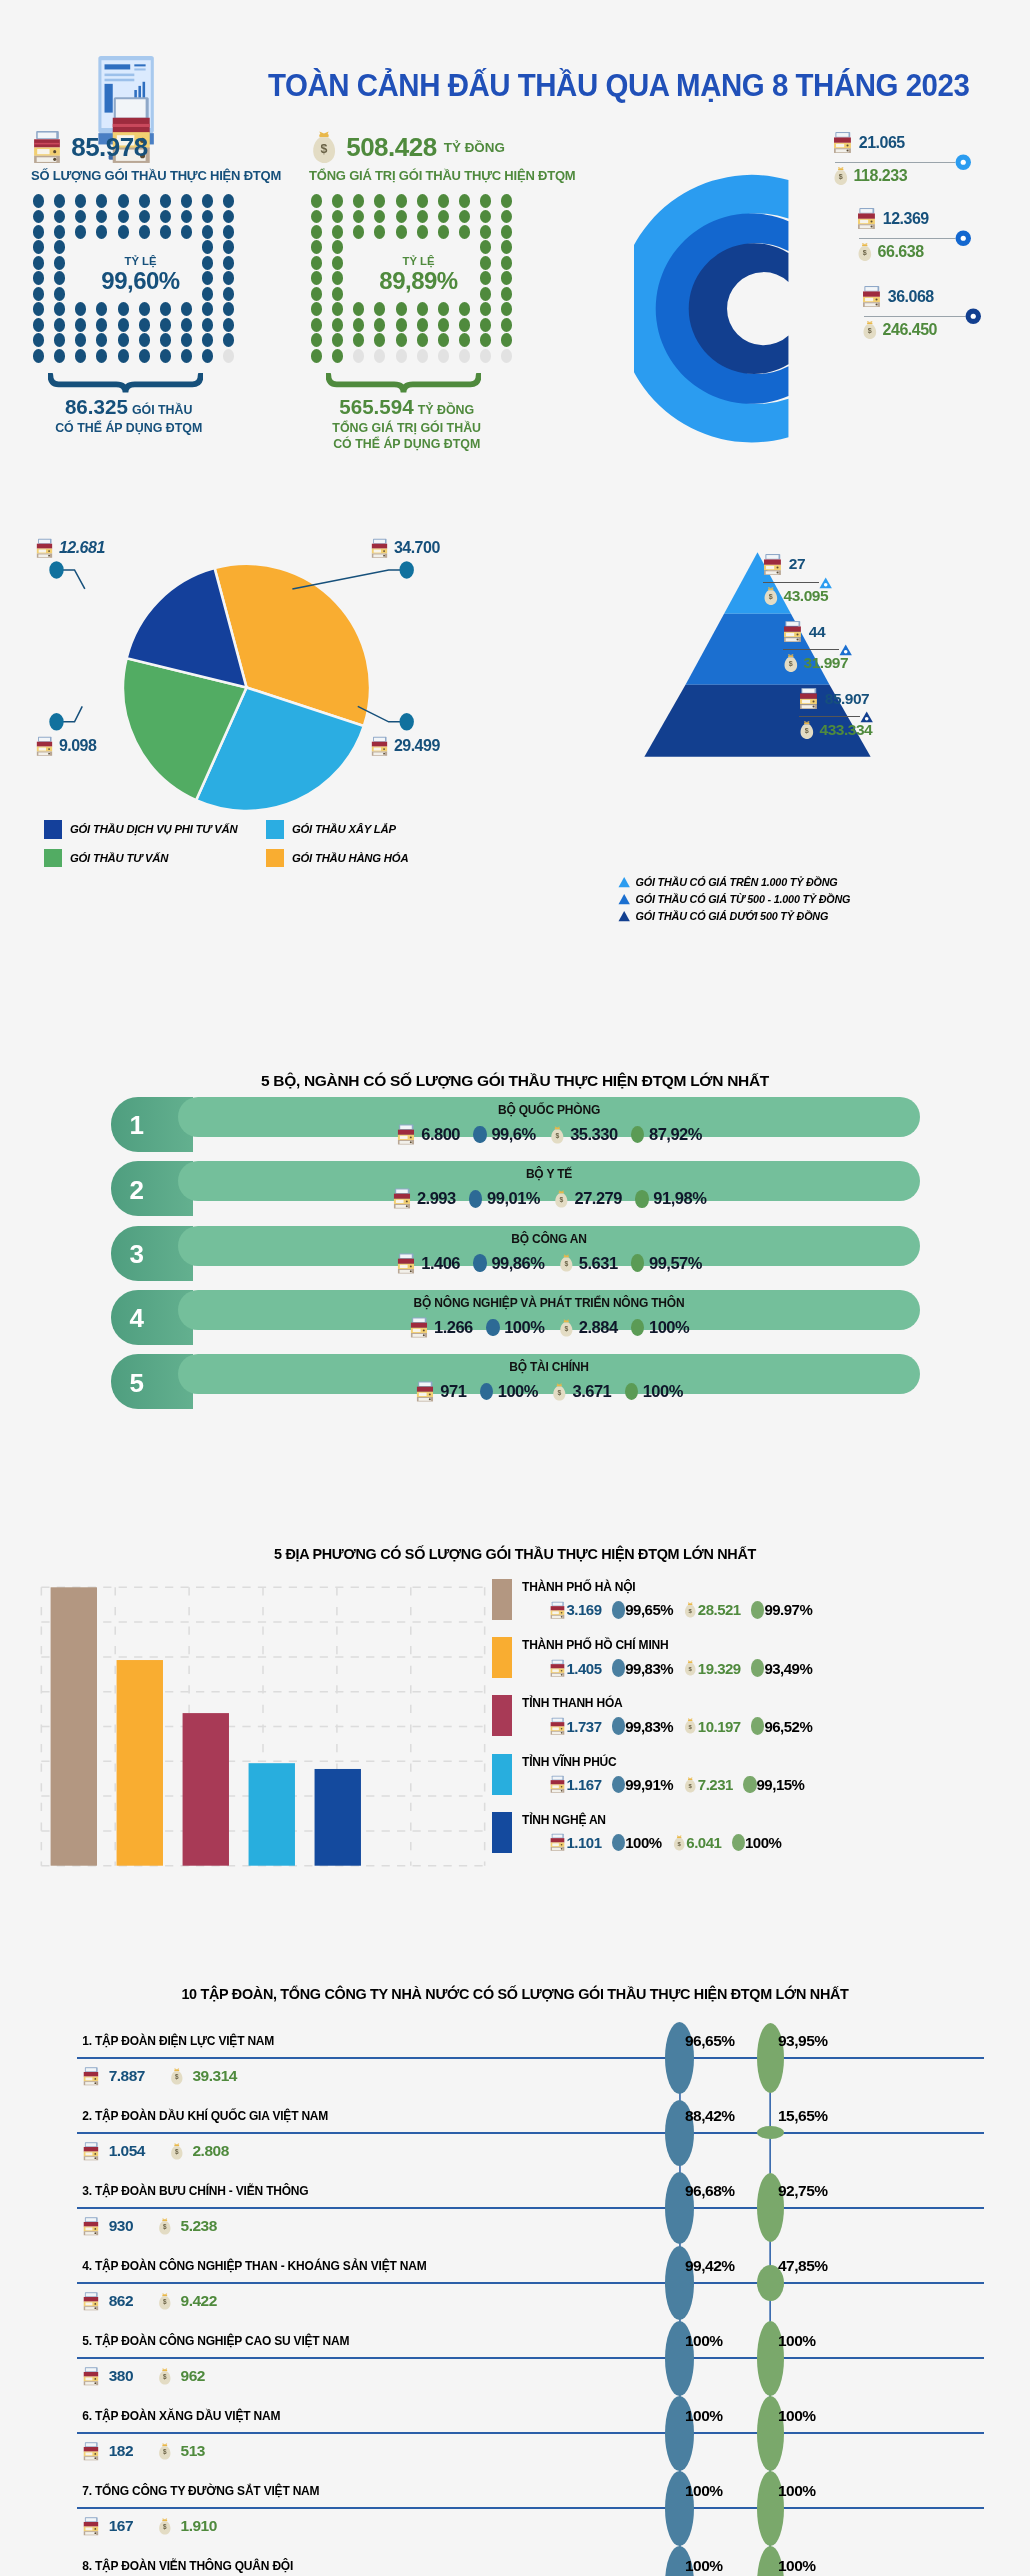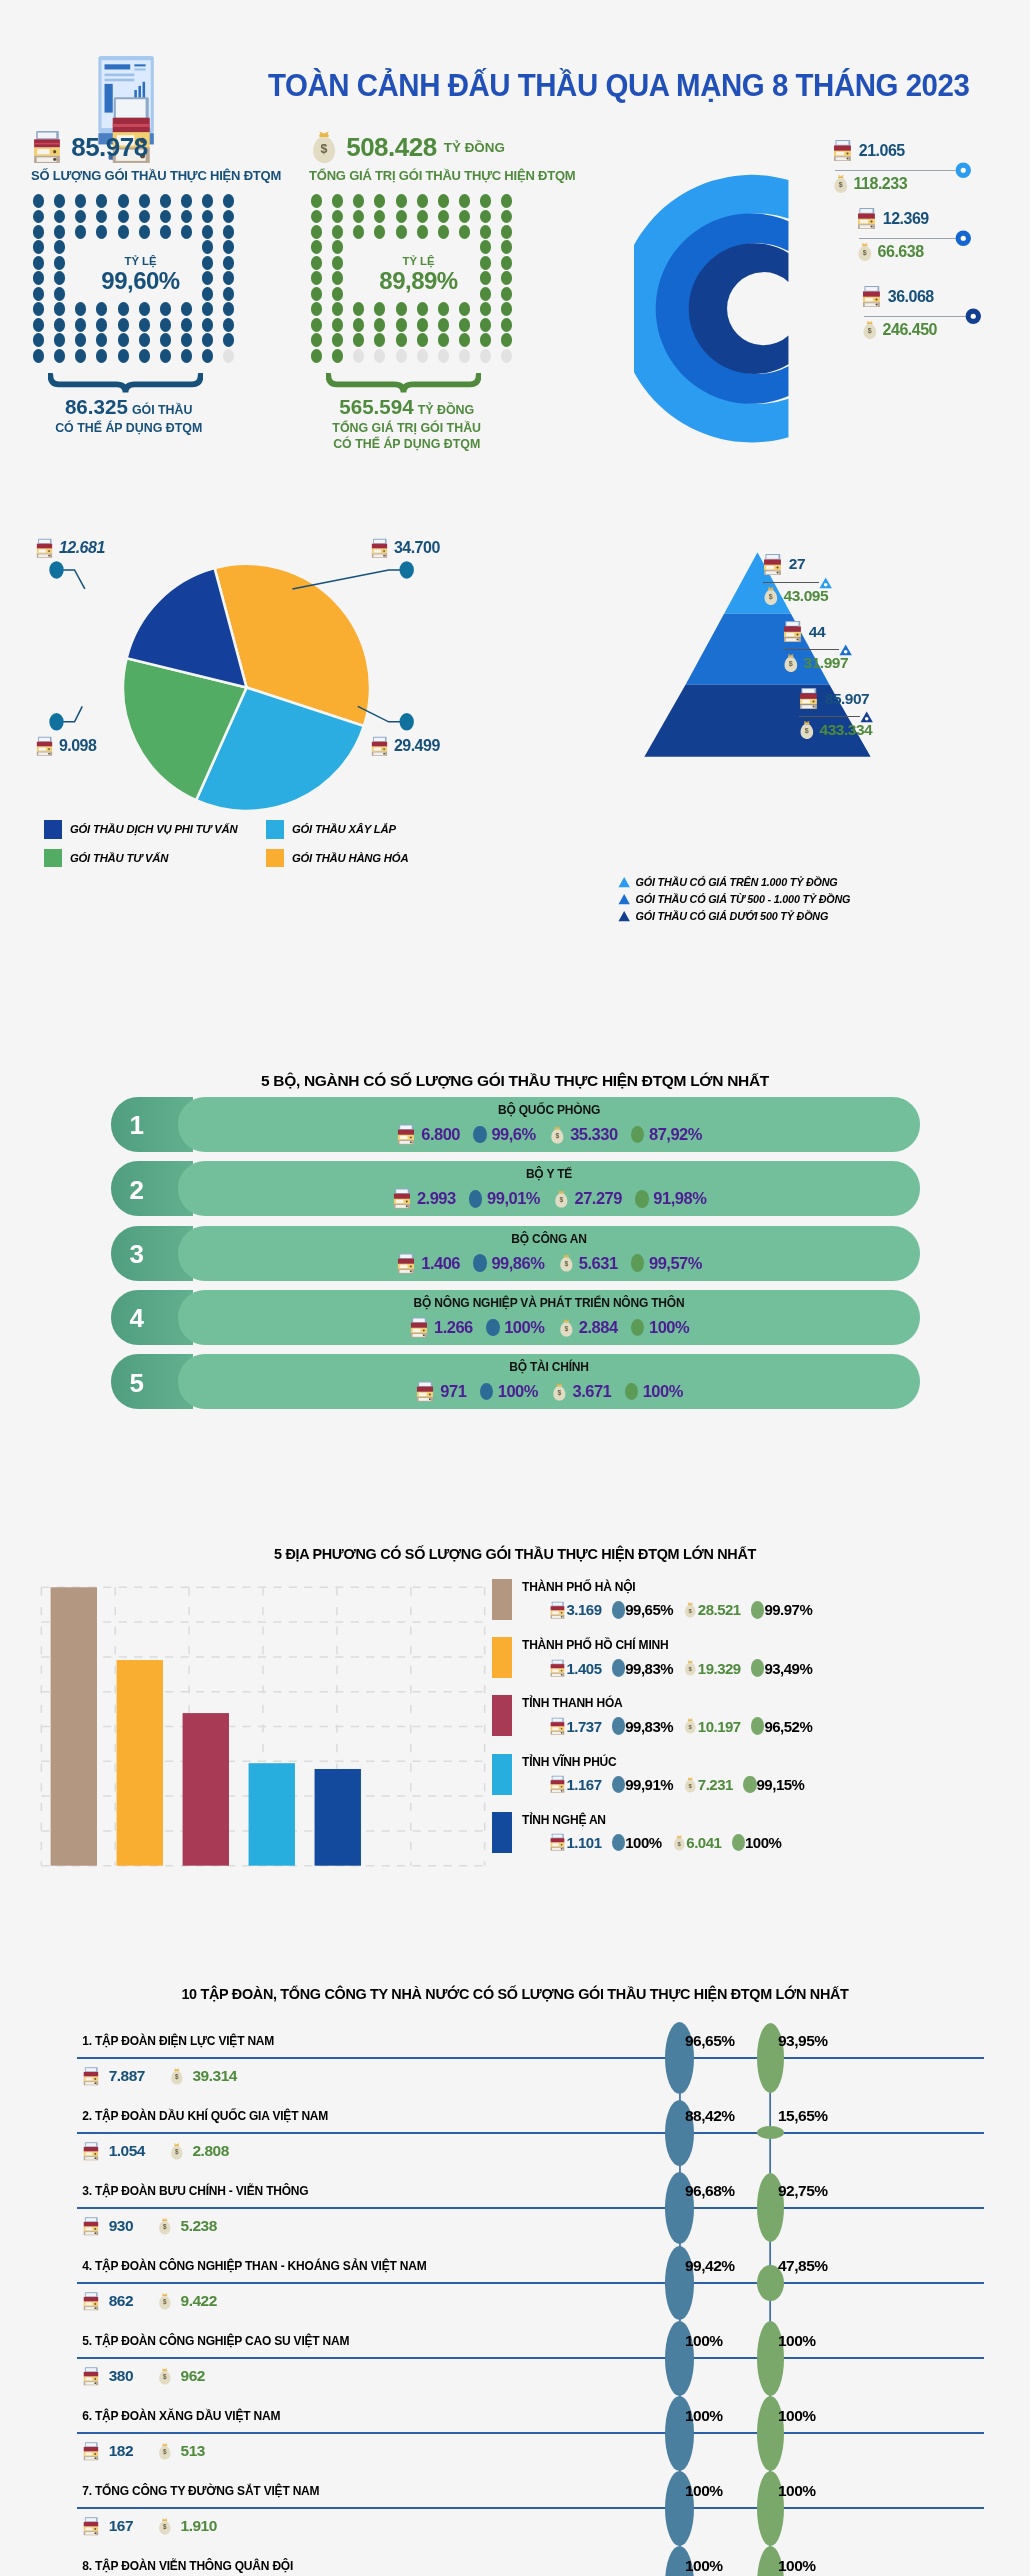--- a/index.html
+++ b/index.html
@@ -73,27 +73,27 @@
   .pytx { font-size:10.8px; font-style:italic; font-weight:600; letter-spacing:-0.2px; white-space:nowrap;}
 
   
   #min-title { position:absolute; left:0; top:1072px; width:1030px; text-align:center;
                font-size:15.5px; font-weight:bold; letter-spacing:-0.3px; }
   #min-list { position:absolute; left: 111px; top: 1097px; width: 809px; }
   .minrow { position:relative; height: 55px; margin-bottom: 9.3px; }
   .min-rank-cap { position:absolute; left:0; top:0; width:82px; height:55px;
                   background: linear-gradient(90deg,#4f9e7f,#63b08f); border-radius: 27px 0 0 27px; }
   .min-rank-num { position:absolute; left: 18.5px; top: 13.4px; font-size:26px; font-weight:bold; color:#fff; }
-  .min-body { position:absolute; left: 67px; top:0; right:0; height:55px;
+  .min-body { position:absolute; left: 67px; top:0; right:0; height:40px;
               background:#74bf9b; border-radius: 27px; }
   .min-name { position:absolute; left:0; right:0; top: 6.2px; text-align:center;
               font-size:12px; font-weight:600; color:#111; letter-spacing:-0.2px; }
   .min-stats { position:absolute; left:0; right:0; top: 26px; display:flex;
                justify-content:center; align-items:center; gap: 13.4px; }
-  .min-stat { display:flex; align-items:center; gap:4.6px; color:#4c1d95; font-size:16.5px; font-weight:bold; letter-spacing:-0.5px;}
+  .min-stat { display:flex; align-items:center; gap:4.6px; color:#0f172a; font-size:16.5px; font-weight:bold; letter-spacing:-0.5px;}
   .bluedot { width:13.4px; height:17.5px; border-radius:50%; background:#2d6a95; flex:none;}
   .grndot { width:13.4px; height:17.5px; border-radius:50%; background:#5b9b55; flex:none;}
 
   
   #prov-title { position:absolute; left:0; top:1546px; width:1030px; text-align:center;
                 font-size:14.4px; font-weight:bold; letter-spacing:-0.3px; }
   #prov-chart { position:absolute; left: 31px; top: 1582px; width: 464px; height: 289px; }
   #prov-legend { position:absolute; left: 492px; top: 1579px; width: 536px; }
   .pvrow { position:relative; margin-bottom: 6.2px; }
   .pv-sw { position:absolute; left:0; top:0; width:19.6px; height:41px; }
@@ -386,21 +386,21 @@
 <div id="donut-wrap">
   <svg id="donut-svg" width="242" height="319" viewBox="0 0 470 620">
 
     <path d="M 300 70 A 260 260 0 1 0 300 570 L 300 495 A 185 185 0 1 1 300 145 Z" fill="#2b9cf0"></path>
 
     <path d="M 300 150 A 185 185 0 1 0 300 490 L 300 432 A 127 127 0 1 1 300 208 Z" fill="#1367cf" transform="translate(0,0)"></path>
 
     <path d="M 300 212 A 127 127 0 1 0 300 428 L 300 372 A 71 71 0 1 1 300 268 Z" fill="#123f8f"></path>
   </svg>
 
-  <div class="donut-label" style="left:198px; top:0px;margin-top:8px;">
+  <div class="donut-label" style="left:198px; top:0px;">
     <div style="display:flex;align-items:center;gap:5.2px;">
       <svg width="21.6" height="23" viewBox="0 0 64 66">
         <rect x="10" y="2" width="44" height="16" rx="2" fill="#8fa8c8"></rect>
           <rect x="13" y="5" width="36" height="11" fill="#f2f5f8"></rect>
         <rect x="6" y="18" width="50" height="16" fill="#9e2b3e"></rect>
           <rect x="6" y="34" width="50" height="16" fill="#f2cf72"></rect>
         <rect x="12" y="37" width="24" height="10" fill="#f7f4ec"></rect>
           <circle cx="46" cy="42" r="3" fill="#5a4a32"></circle>
         <rect x="6" y="50" width="50" height="14" fill="#b9a795"></rect>
           <rect x="11" y="53" width="38" height="9" fill="#f2f0ea"></rect>

